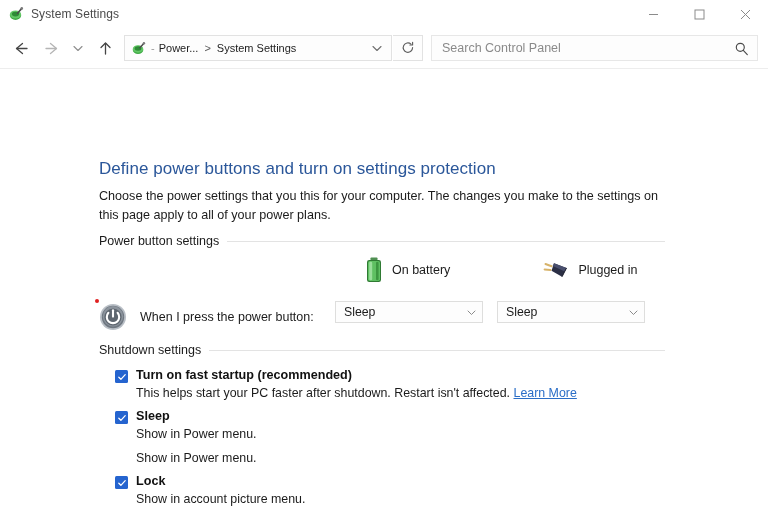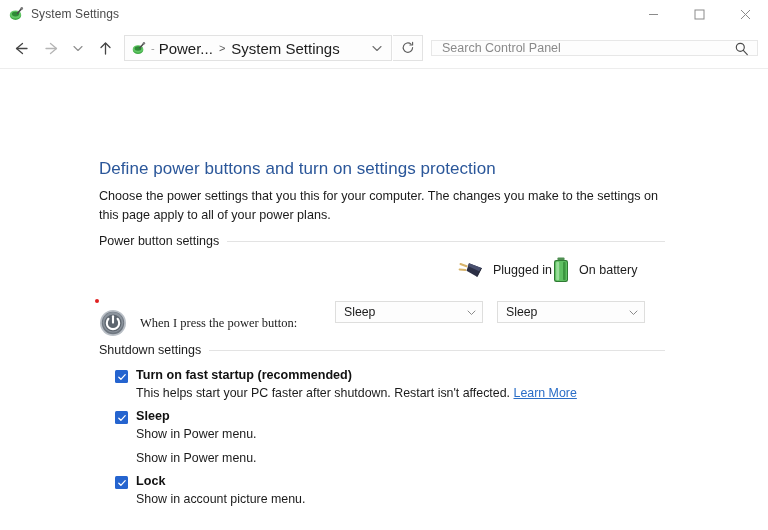--- a/index.html
+++ b/index.html
@@ -88,21 +88,21 @@
     padding: 0 4px 0 6px;
     box-sizing: border-box;
   }
   .addr-icon { width: 15px; height: 15px; flex: 0 0 auto; }
   .addr-sep-dash {
     color: #9a9a9a;
     font-size: 11px;
     margin: 0 4px 0 5px;
   }
   .crumb {
-    font-size: 15px;
+    font-size: 11px;
     color: #1d1d1d;
     white-space: nowrap;
   }
   .crumb-arrow {
     color: #5a5a5a;
     font-size: 11px;
     margin: 0 6px;
   }
   .addr-chevron {
     margin-left: auto;
@@ -120,21 +120,21 @@
     background: #fdfdfd;
     display: flex;
     align-items: center;
     justify-content: center;
     color: #5f5f5f;
     box-sizing: border-box;
     flex: 0 0 auto;
   }
   .searchbox {
     flex: 1 1 auto;
-    height: 16px;
+    height: 26px;
     margin-left: 8px;
     border: 1px solid #e7e7e7;
     background: #fdfdfd;
     display: flex;
     align-items: center;
     padding: 0 8px 0 10px;
     box-sizing: border-box;
   }
   .searchbox input {
     flex: 1 1 auto;
@@ -217,25 +217,24 @@
   .col-head .label {
     font-size: 12.5px;
     color: #1b1b1b;
     margin-left: 9px;
   }
   #col-plugged { margin-left: 93px; }
 
   
   .power-row {
     position: absolute;
-    top: 240px;
+    top: 234px;
     left: 99px;
     display: flex;
     align-items: center;
-    font-family: Liberation Serif, serif;
   }
   .power-icon { width: 28px; height: 28px; flex: 0 0 auto; }
   .power-row-label {
     font-size: 12.5px;
     color: #1b1b1b;
     margin-left: 13px;
     white-space: nowrap;
   }
   .red-dot {
     position: absolute;
@@ -415,39 +414,39 @@
 
   <div class="page-title">Define power buttons and turn on settings protection</div>
   <div class="page-desc">Choose the power settings that you this for your computer. The changes you make to the settings on this page apply to all of your power plans.</div>
 
   <div class="section" id="sec-power">
     <span class="section-label">Power button settings</span>
     <span class="section-rule"></span>
   </div>
 
   <div class="col-headers">
+    <div class="col-head" id="col-battery">
+      <svg width="18" height="26" viewBox="0 0 18 26">
+        <rect x="5.5" y="0.5" width="7" height="3" rx="0.8" fill="#4f8f52"></rect>
+        <rect x="2.0" y="3.0" width="14" height="22" rx="2.2" fill="#2f7a33"></rect>
+        <rect x="3.0" y="4.0" width="12" height="20" rx="1.8" fill="#5fc062"></rect>
+        <rect x="4.2" y="4.8" width="3.0" height="18.4" rx="1.3" fill="#9ade9b"></rect>
+        <rect x="11.0" y="4.8" width="2.6" height="18.4" rx="1.2" fill="#3c9640"></rect>
+      </svg>
+      <span class="label">On battery</span>
+    </div>
     <div class="col-head" id="col-plugged">
       <svg width="26" height="20" viewBox="0 0 26 20">
         <path d="M11 3.2 L23.5 8.0 L19.0 16.8 L8.5 10.8 Z" fill="#2b2f45"></path>
         <path d="M11 3.2 L23.5 8.0 L21.8 11.4 L9.7 6.0 Z" fill="#494f6e"></path>
         <path d="M8.6 6.2 L2.5 4.0" stroke="#d7b36a" stroke-width="2.0" stroke-linecap="round"></path>
         <path d="M7.4 10.0 L1.6 9.4" stroke="#d7b36a" stroke-width="2.0" stroke-linecap="round"></path>
         <path d="M19.0 16.8 L23.5 8.0" stroke="#1b1e2d" stroke-width="1" fill="none"></path>
       </svg>
       <span class="label">Plugged in</span>
-    </div>
-    <div class="col-head" id="col-battery">
-      <svg width="18" height="26" viewBox="0 0 18 26">
-        <rect x="5.5" y="0.5" width="7" height="3" rx="0.8" fill="#4f8f52"></rect>
-        <rect x="2.0" y="3.0" width="14" height="22" rx="2.2" fill="#2f7a33"></rect>
-        <rect x="3.0" y="4.0" width="12" height="20" rx="1.8" fill="#5fc062"></rect>
-        <rect x="4.2" y="4.8" width="3.0" height="18.4" rx="1.3" fill="#9ade9b"></rect>
-        <rect x="11.0" y="4.8" width="2.6" height="18.4" rx="1.2" fill="#3c9640"></rect>
-      </svg>
-      <span class="label">On battery</span>
     </div>
   </div>
 
   <div class="red-dot"></div>
 
   <div class="power-row">
     <svg class="power-icon" viewBox="0 0 28 28">
       <circle cx="14" cy="14" r="13" fill="#b9bfc6"></circle>
       <circle cx="14" cy="14" r="11.2" fill="#6f7780"></circle>
       <circle cx="14" cy="13.2" r="10.2" fill="#8c949d"></circle>

